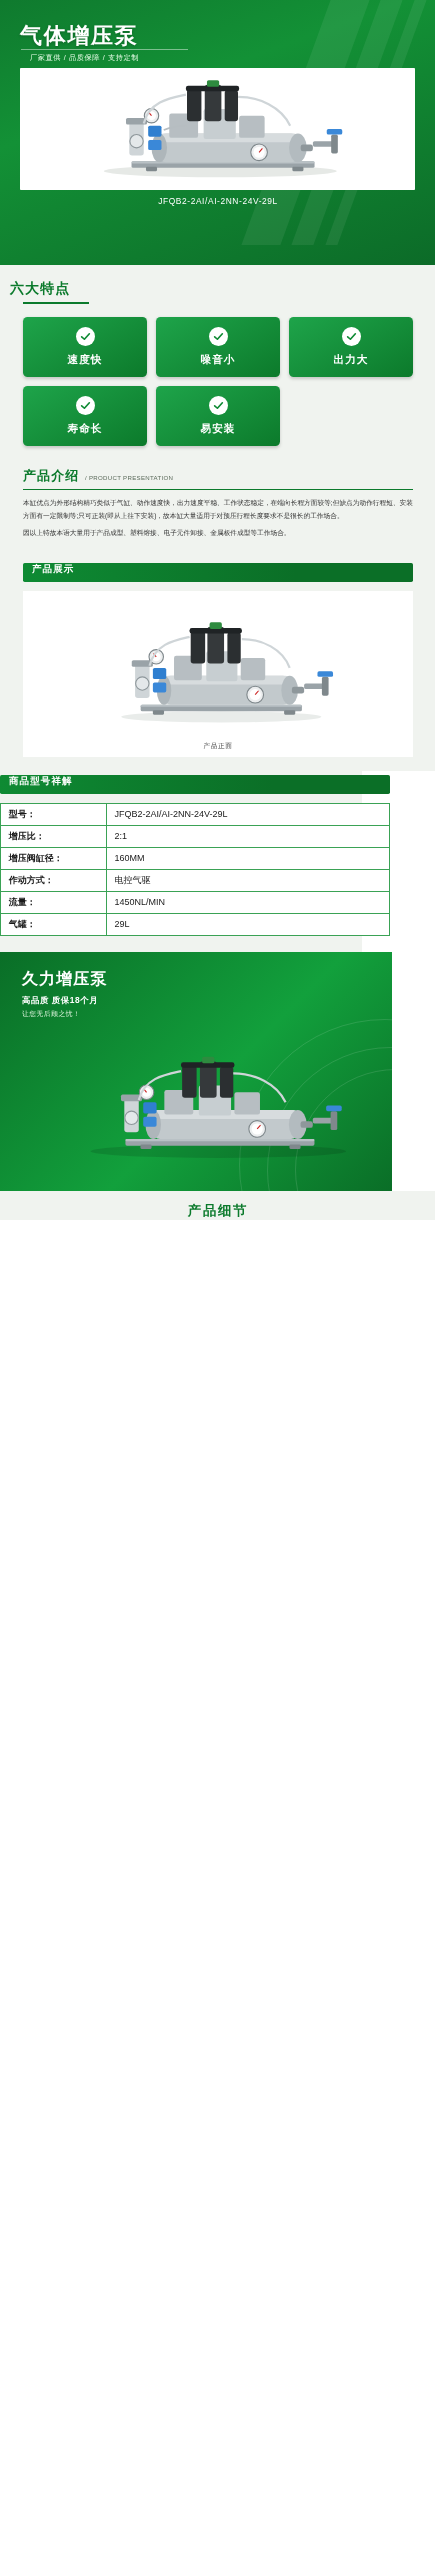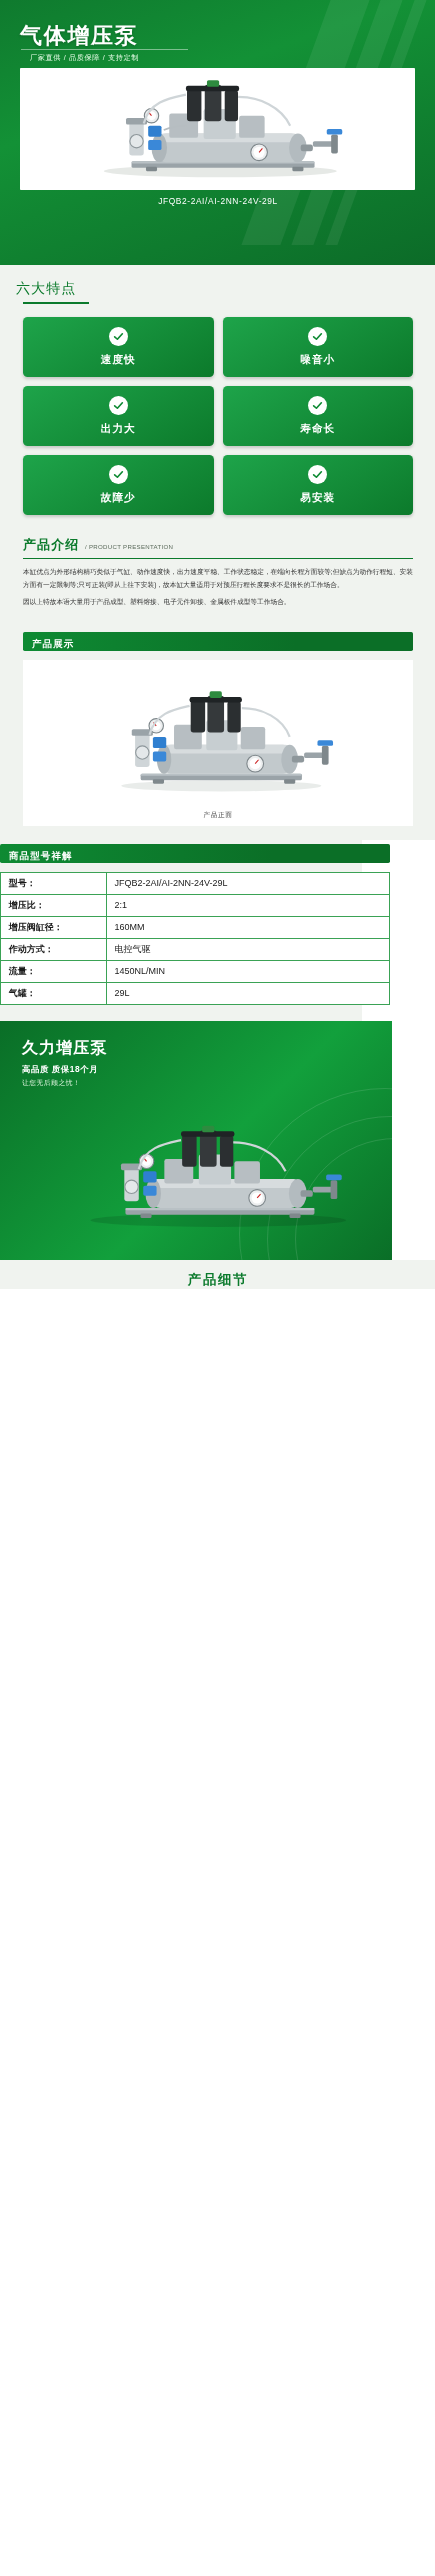--- a/index.html
+++ b/index.html
@@ -81,37 +81,37 @@
   }
 
   
   .features {
     position: relative;
     width: 436px;
     background: #f0f3ef;
     padding: 14.5px 0 14.5px 0;
   }
   .sec-title-green {
-    margin-left: 16px;
+    margin-left: 10px;
     font-size: 14px;
-    font-weight: normal;
+    font-weight: bold;
     color: #0b7a2c;
     letter-spacing: 1.1px;
   }
   .sec-title-underline {
     margin: 4.5px 0 0 23.4px;
     width: 66px;
     height: 1.7px;
     background: #0b7a2c;
   }
   .feature-grid {
     margin: 13.4px auto 0 auto;
     width: 390px;
     display: grid;
-    grid-template-columns: repeat(2, 1fr);
+    grid-template-columns: repeat(3, 1fr);
     grid-gap: 9px;
   }
   .feature-card {
     height: 60px;
     border-radius: 4.5px;
     background: linear-gradient(150deg, #1ea44a 0%, #0c7a2b 100%);
     box-shadow: 0 1.7px 3.3px rgba(0,0,0,0.18);
     display: flex;
     flex-direction: column;
     align-items: center;
@@ -177,21 +177,21 @@
     background: #f0f3ef;
     padding: 3.3px 0 14.5px 0;
   }
   .banner-title {
     width: 390px;
     margin: 0 auto;
     height: 19px;
     background: linear-gradient(90deg, #0e8a33 0%, #0b6f27 70%, #0b6f27 100%);
     border-radius: 1.7px;
     display: flex;
-    align-items: flex-end;
+    align-items: flex-start;
     padding-left: 9px;
     box-sizing: border-box;
   }
   .banner-title span {
     font-size: 9.5px;
     font-weight: bold;
     color: #ffffff;
     letter-spacing: 1.1px;
   }
   .display-photo-wrap {
@@ -412,28 +412,20 @@
         </div>
         <div class="feature-label">出力大</div>
       </div>
       <div class="feature-card">
         <div class="feature-check">
           <svg width="11" height="11" viewBox="0 0 20 20">
               <path d="M3 10.5 L8 15 L17 5" stroke="#0e8a33" stroke-width="3" fill="none" stroke-linecap="round" stroke-linejoin="round"></path>
             </svg>
         </div>
         <div class="feature-label">寿命长</div>
-      </div>
-      <div class="feature-card">
-        <div class="feature-check">
-          <svg width="11" height="11" viewBox="0 0 20 20">
-              <path d="M3 10.5 L8 15 L17 5" stroke="#0e8a33" stroke-width="3" fill="none" stroke-linecap="round" stroke-linejoin="round"></path>
-            </svg>
-        </div>
-        <div class="feature-label">故障少</div>
       </div>
       <div class="feature-card">
         <div class="feature-check">
           <svg width="11" height="11" viewBox="0 0 20 20">
               <path d="M3 10.5 L8 15 L17 5" stroke="#0e8a33" stroke-width="3" fill="none" stroke-linecap="round" stroke-linejoin="round"></path>
             </svg>
         </div>
         <div class="feature-label">易安装</div>
       </div>
     </div>

